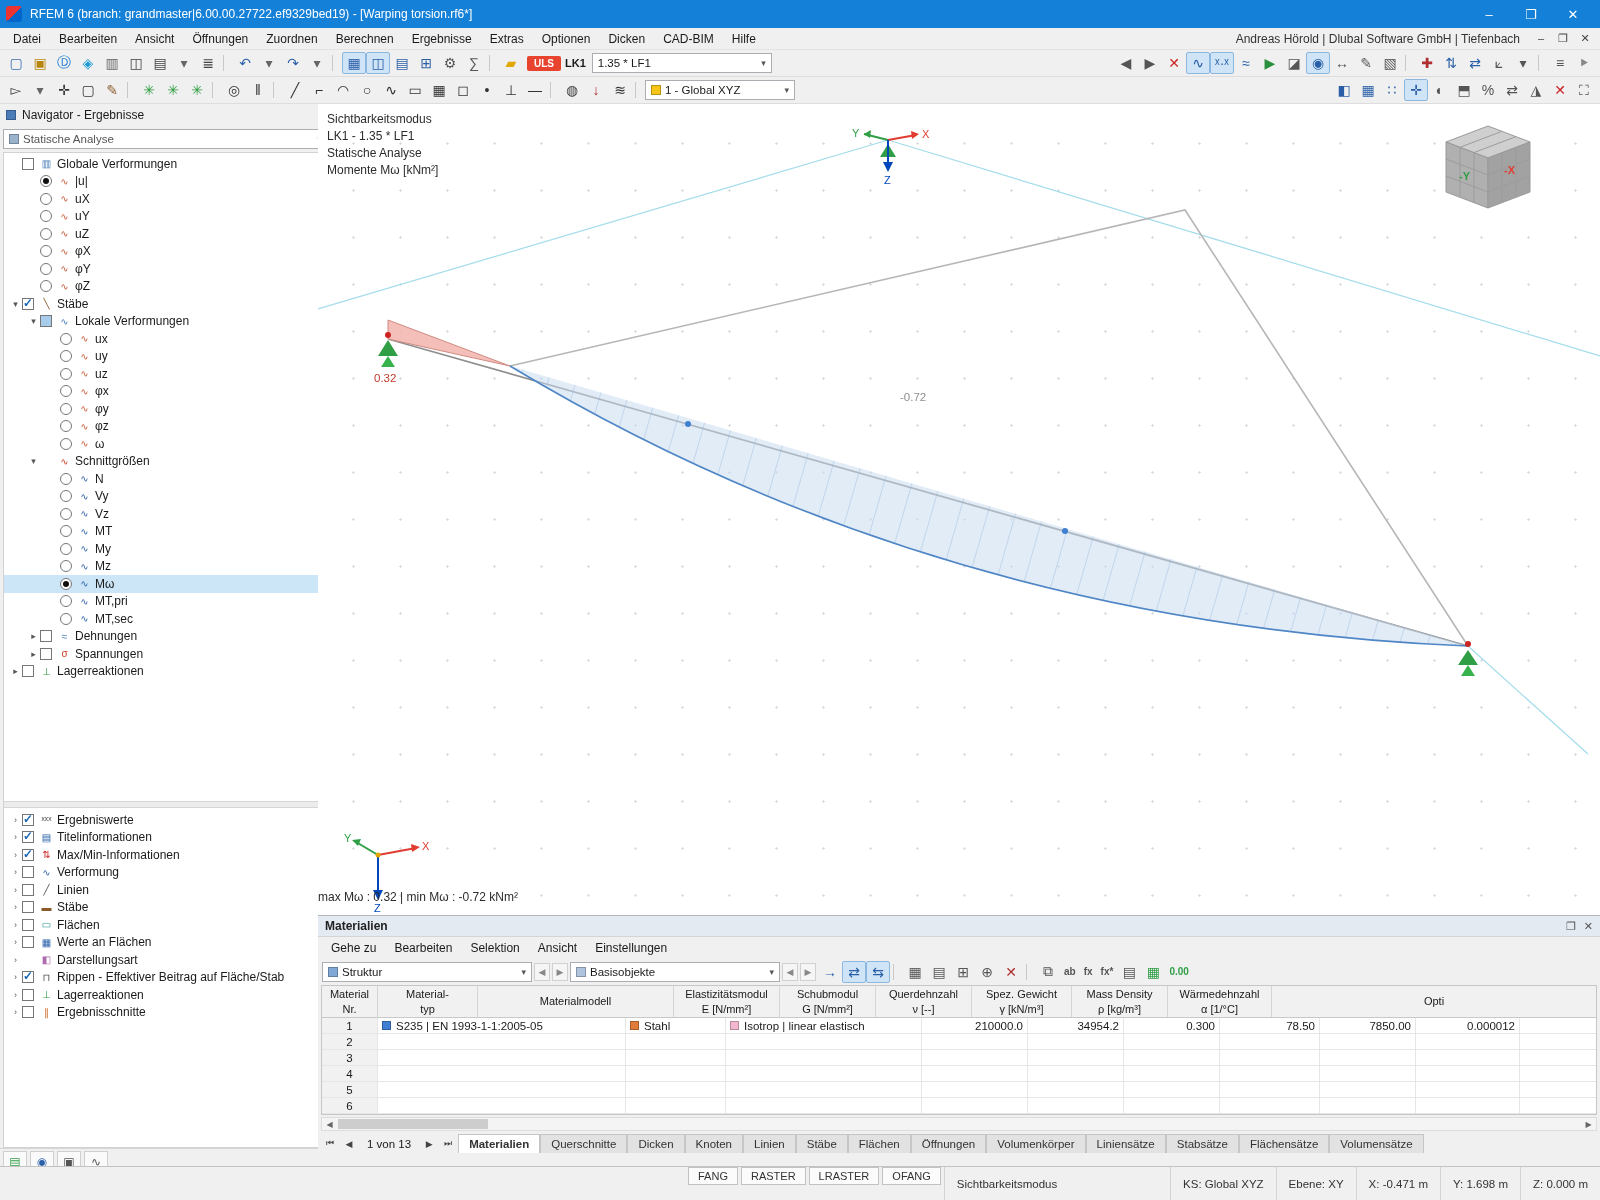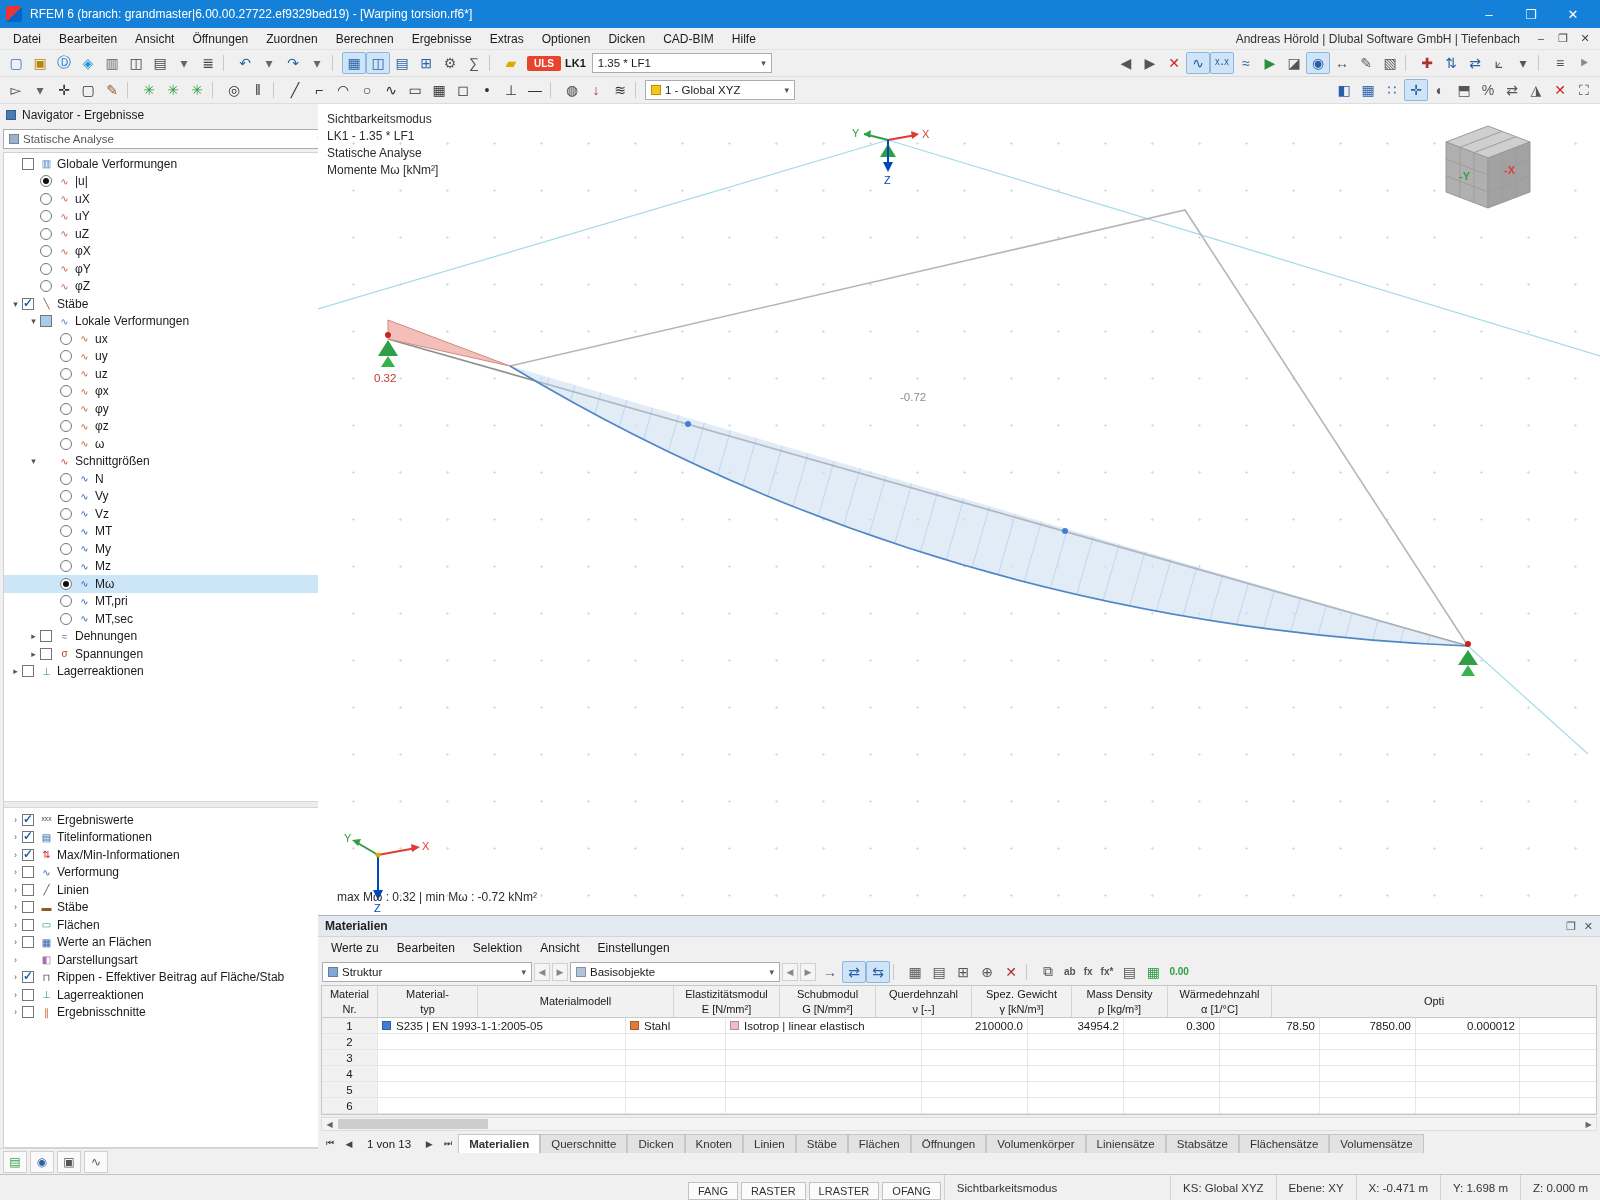--- a/index.html
+++ b/index.html
@@ -59,21 +59,21 @@
   .ctrl.chk.part{background:#a8cdec}
   .ctrl.hid{visibility:hidden}
   .ticon{width:15px;flex:none;text-align:center;font-size:10px;margin-right:3px}
   .tlabel{font-size:12px}
   .nav-tabs{height:26px;display:flex;align-items:center;padding:1px 3px;gap:3px;border-top:1px solid #d6d6d6}
   .nav-tab{width:24px;height:22px;display:flex;align-items:center;justify-content:center;background:#fafafa;border:1px solid #cfcfcf;font-size:12px}
 
   
   .viewport{position:absolute;left:318px;top:104px;right:0;height:811px;background:#fff;background-image:radial-gradient(#dadee3 1px,transparent 1.3px);background-size:47px 47px;background-position:12px 16px;overflow:hidden}
   .vp-info{position:absolute;left:9px;top:7px;line-height:17px;color:#2c2c2c;z-index:3}
-  .vp-summary{position:absolute;left:19px;top:786px;color:#2c2c2c;z-index:3}
+  .vp-summary{position:absolute;left:0;top:786px;color:#2c2c2c;z-index:3}
   .scene{position:absolute;left:0;top:0;z-index:1}
   svg text{font-family:"Liberation Sans",sans-serif}
 
   
   .mat-panel{position:absolute;left:318px;top:915px;right:0;bottom:26px;background:#f0f0f0;border-top:1px solid #b5b5b5;display:flex;flex-direction:column}
   .mp-header{height:21px;background:#e4eaf1;border-bottom:1px solid #d4d4d4;display:flex;align-items:center;padding:0 7px;font-weight:bold;color:#222}
   .mp-header .hbtns{margin-left:auto;display:flex;gap:8px;color:#555;font-weight:normal;font-size:11px}
   .mp-menu{height:21px;display:flex;align-items:center;padding:0 4px}
   .mp-toolbar{height:27px;display:flex;align-items:center;padding:0 4px;gap:2px}
   .mp-table{background:#fff;border:1px solid #c6c6c6;margin:0 3px;overflow:hidden;font-size:11.5px}
@@ -90,21 +90,21 @@
   .mp-scroll{height:14px;margin:2px 3px 0 3px;background:#f4f4f4;border:1px solid #ddd;position:relative}
   .mp-thumb{position:absolute;left:16px;top:1px;width:150px;height:10px;background:#cdcdcd}
   .scroll-arrow{position:absolute;top:0;width:15px;height:12px;display:flex;align-items:center;justify-content:center;font-size:8px;color:#666}
   .mp-tabs{height:25px;display:flex;align-items:center;padding:1px 3px;gap:1px}
   .pager-btn{width:18px;height:20px;display:flex;align-items:center;justify-content:center;font-size:9px;color:#444}
   .pager-text{padding:0 8px;font-size:11.5px}
   .ptab{padding:3px 10px;background:#e2e2e2;border:1px solid #c6c6c6;border-bottom:none;font-size:11.5px;color:#333}
   .ptab.active{background:#fff;font-weight:bold}
 
   
-  .statusbar{position:absolute;left:0;right:0;bottom:0;height:26px;background:#f0f0f0;border-top:1px solid #c3c3c3;display:flex;align-items:flex-end;font-size:11.5px;color:#333}
+  .statusbar{position:absolute;left:0;right:0;bottom:0;height:34px;background:#f0f0f0;border-top:1px solid #c3c3c3;display:flex;align-items:flex-start;font-size:11.5px;color:#333}
   .sb-msg{width:688px;height:100%}
   .snap{background:#fbfbfb;border:1px solid #c2c2c2;padding:2px 9px;margin-right:3px;font-size:11px}
   .seg{border-left:1px solid #d4d4d4;padding:0 12px;height:100%;display:flex;align-items:center;white-space:nowrap}
   .sb-spacer{flex:1}
 </style>
 </head>
 <body>
 
 <div class="app">
 
@@ -688,21 +688,21 @@
   <div class="mat-panel">
     <div class="mp-header">
       <span>Materialien</span>
       <span class="hbtns">
         <span>❐</span>
         <span>✕</span>
       </span>
     </div>
     <div class="mp-menu">
 
-    <span class="menu-item">Werte zu</span>
+    <span class="menu-item">Gehe zu</span>
         <span class="menu-item">Bearbeiten</span>
         <span class="menu-item">Selektion</span>
         <span class="menu-item">Ansicht</span>
         <span class="menu-item">Einstellungen</span>
       </div>
     <div class="mp-toolbar">
       <span class="combo w210">
         <span class="chipicon" style="background:#7fa8d6"></span>
         <span>Struktur</span>
         <span class="caret">▾</span>

